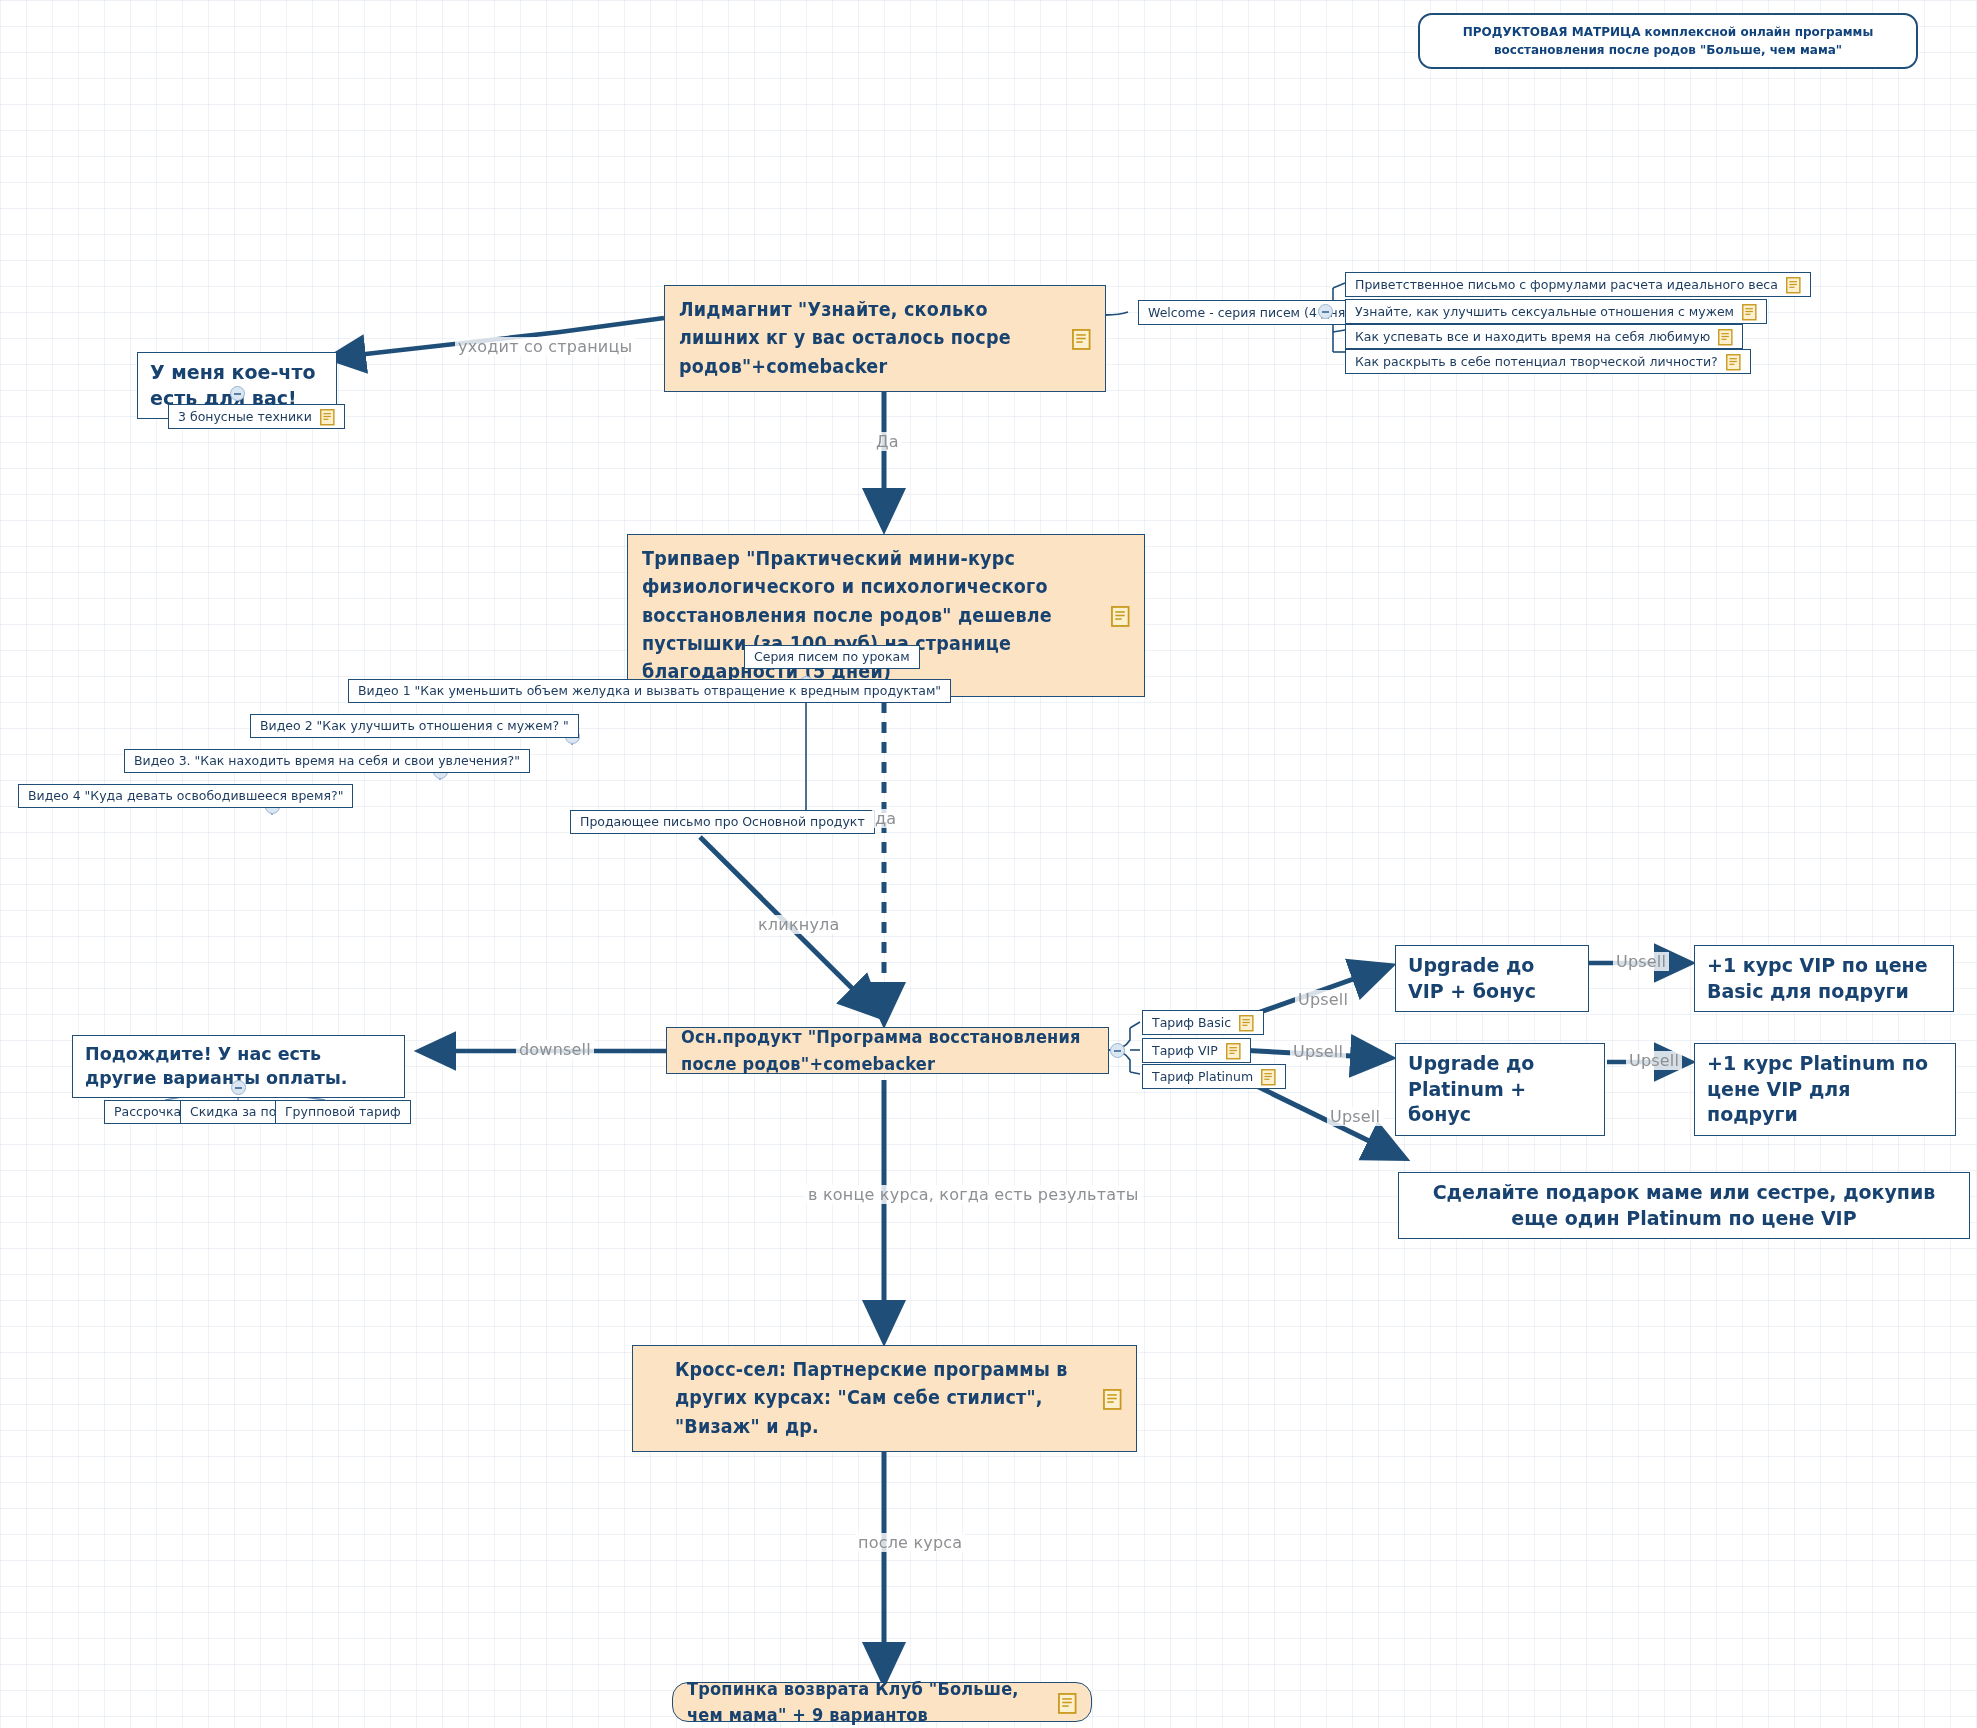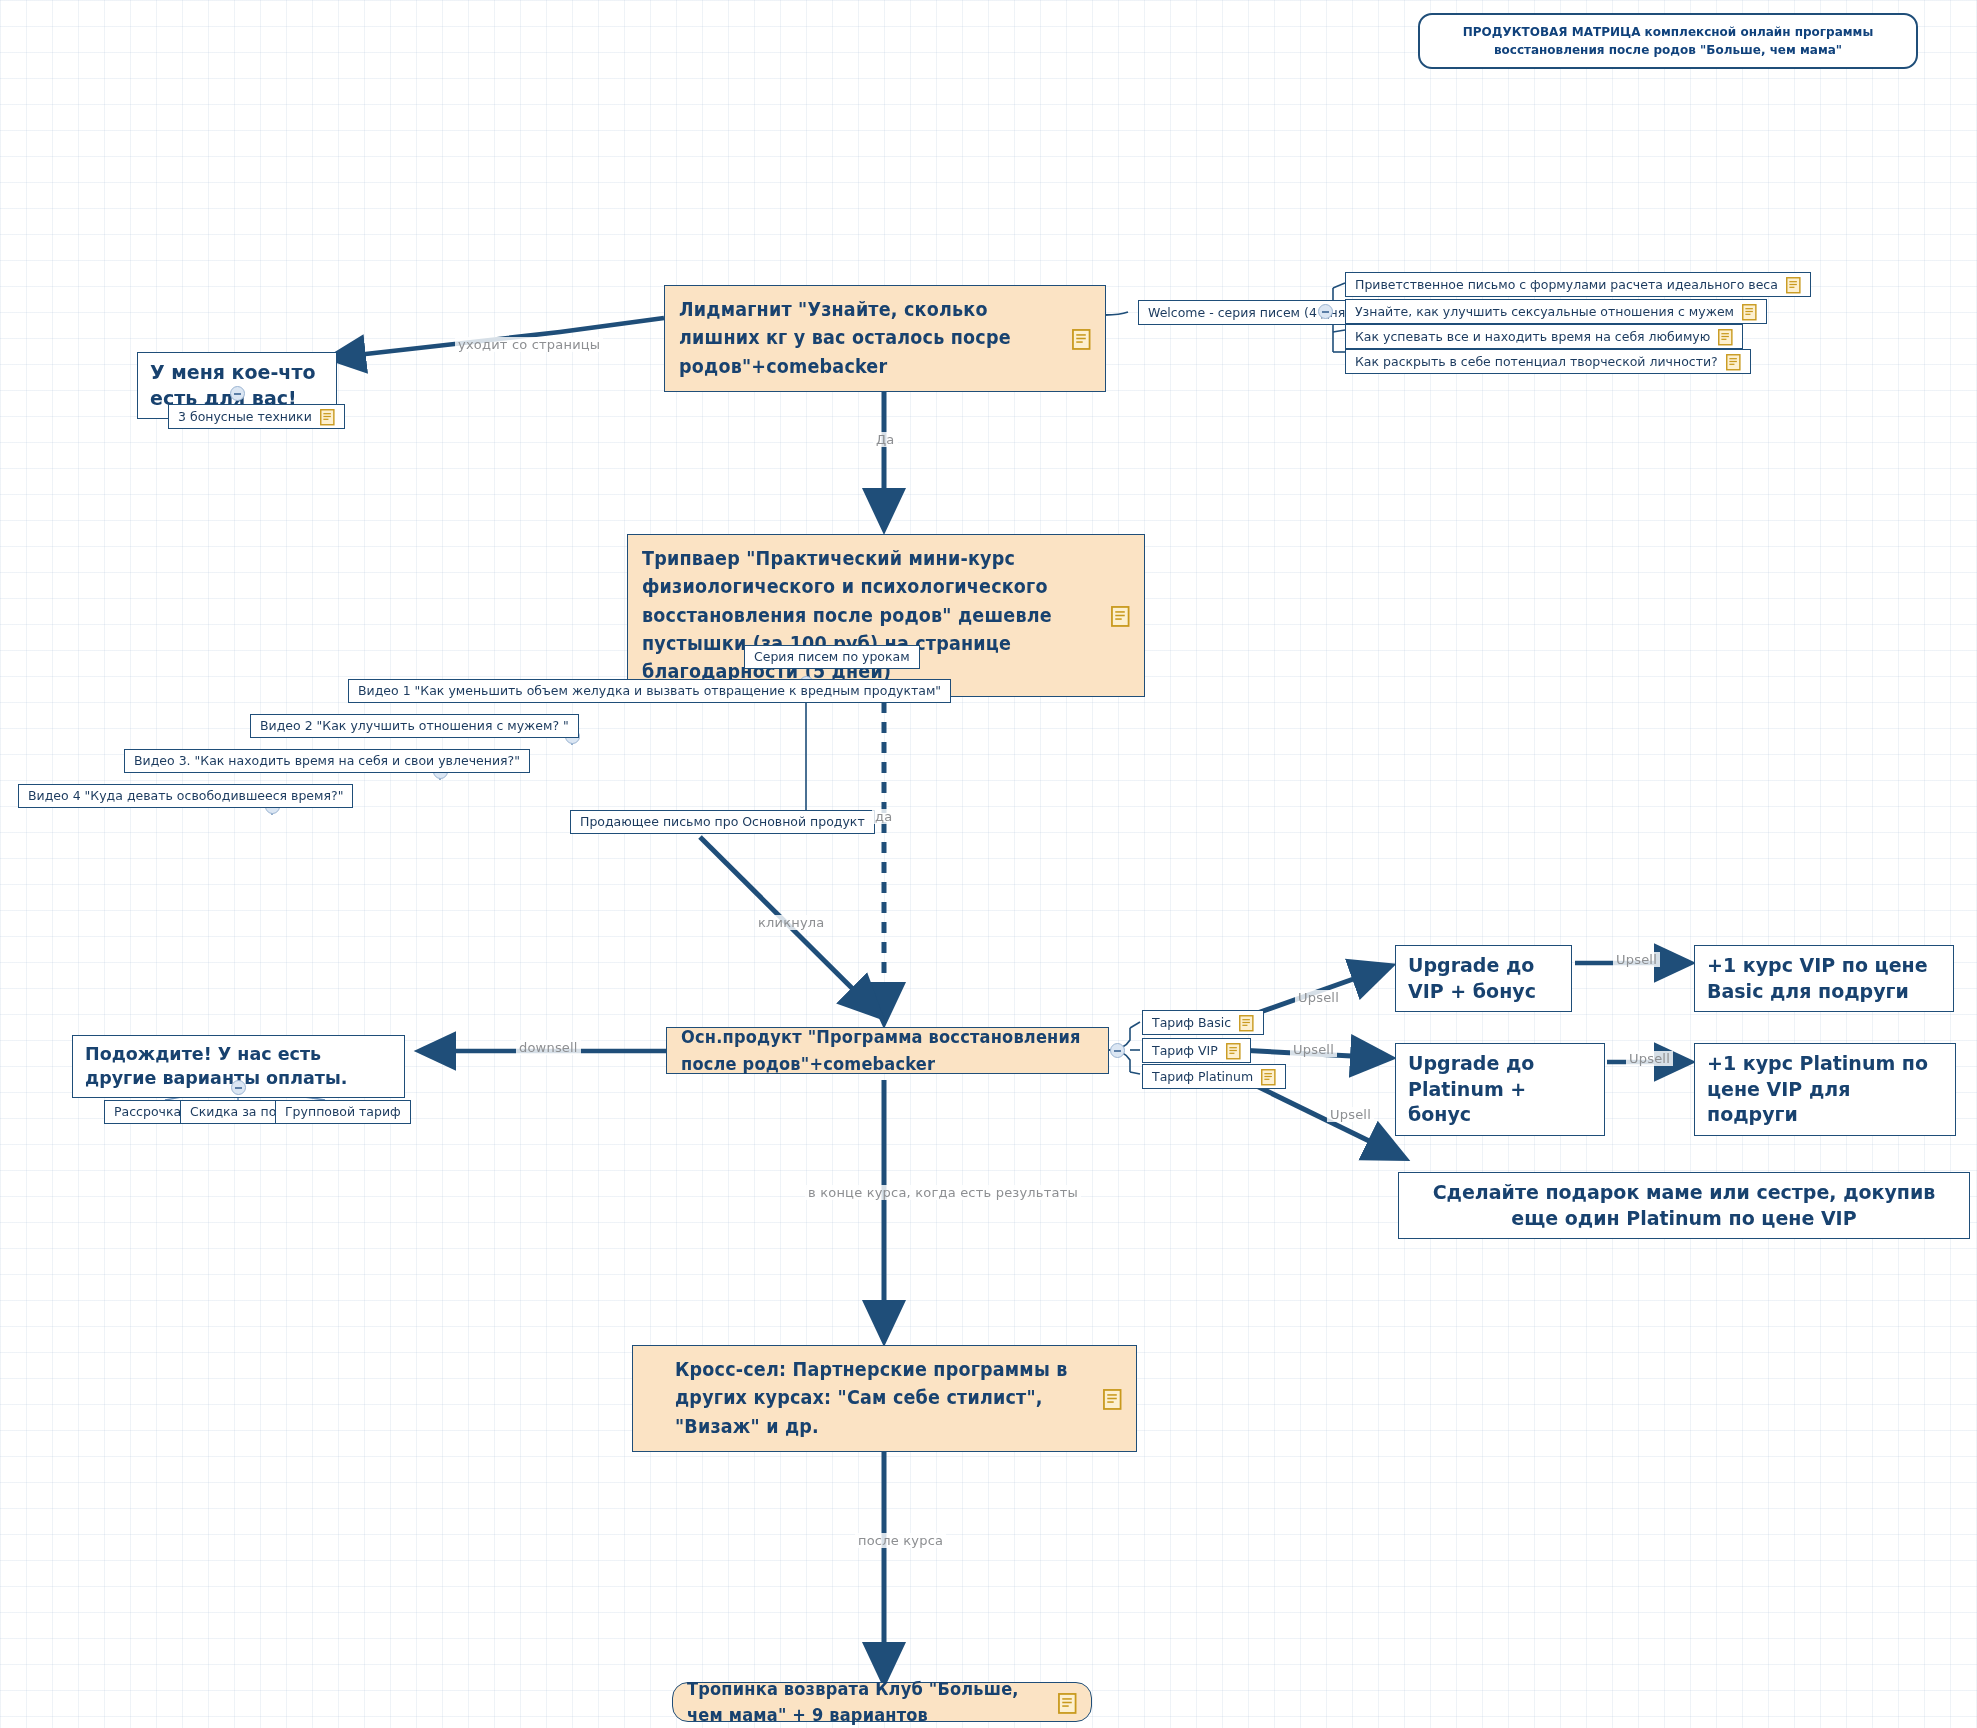--- a/index.html
+++ b/index.html
@@ -54,21 +54,21 @@
   .collapse{
     position:absolute;width:15px;height:15px;border-radius:50%;
     background:#dbe6f3;border:1px solid #9ab4d2;box-sizing:border-box;
   }
   .collapse::after{
     content:"";position:absolute;left:3px;right:3px;top:6px;height:1.5px;background:#5b7ea6;
   }
 
   
   .elabel{
-    position:absolute;font-size:13px;color:#8d8f92;background:rgba(255,255,255,.82);
+    position:absolute;font-size:16px;color:#8d8f92;background:rgba(255,255,255,.82);
     padding:0 3px;white-space:nowrap;letter-spacing:.2px;
   }
 </style>
 </head>
 <body>
 
 <div id="canvas">
 
   <svg class="edges" viewBox="0 0 1977 1728">
     <defs>
@@ -335,21 +335,21 @@
         </svg>
     </span>
   </div>
 
   <div class="elabel" style="left:1295px;top:990px;">Upsell</div>
   <div class="elabel" style="left:1290px;top:1042px;">Upsell</div>
   <div class="elabel" style="left:1327px;top:1107px;">Upsell</div>
   <div class="elabel" style="left:1613px;top:952px;">Upsell</div>
   <div class="elabel" style="left:1626px;top:1051px;">Upsell</div>
 
-  <div class="node box-white-hand" style="left:1395px;top:945px;width:177px;">
+  <div class="node box-white-hand" style="left:1395px;top:945px;width:194px;">
     <span>Upgrade до VIP + бонус</span>
   </div>
   <div class="node box-white-hand" style="left:1395px;top:1043px;width:210px;">
     <span>Upgrade до Platinum + бонус</span>
   </div>
   <div class="node box-white-hand" style="left:1694px;top:945px;width:260px;">
     <span>+1 курс VIP по цене Basic для подруги</span>
   </div>
   <div class="node box-white-hand" style="left:1694px;top:1043px;width:262px;">
     <span>+1 курс Platinum по цене VIP для подруги</span>

